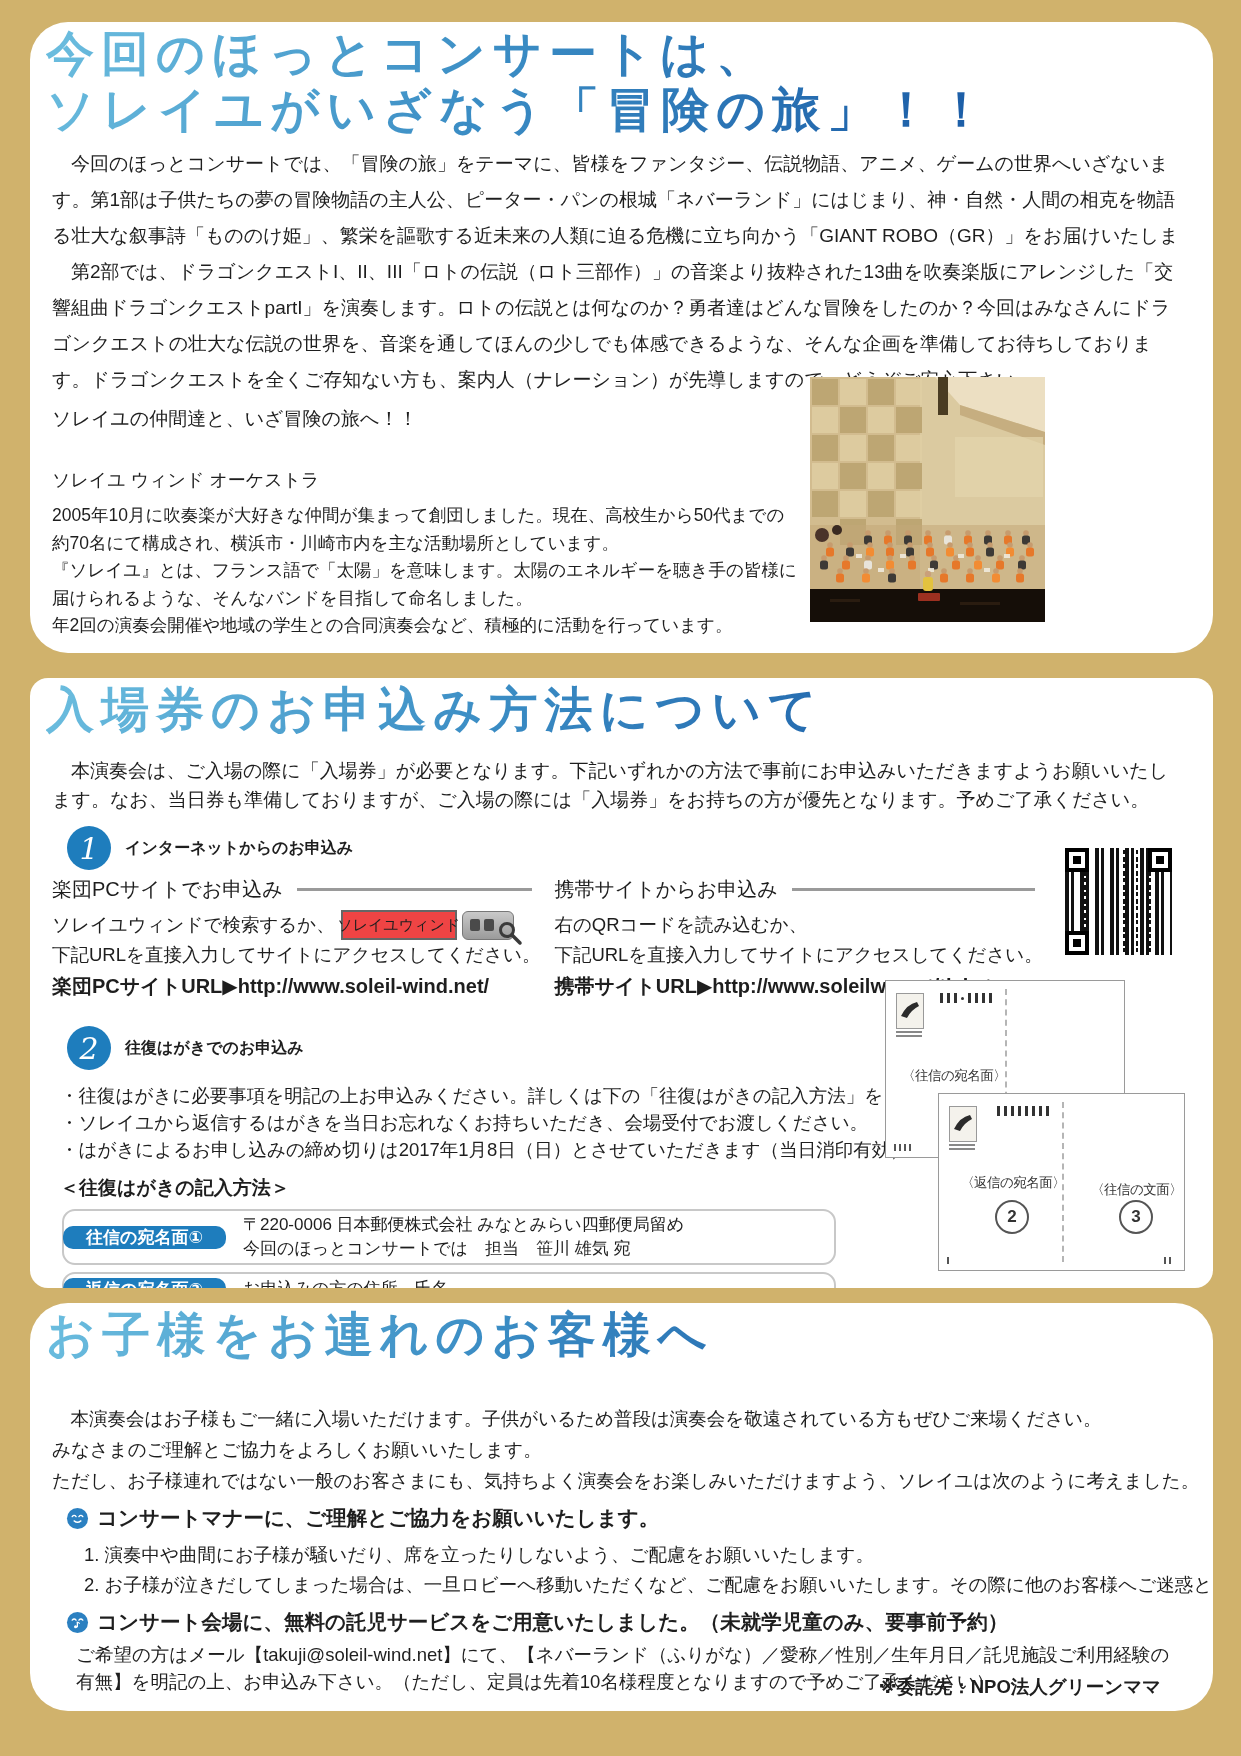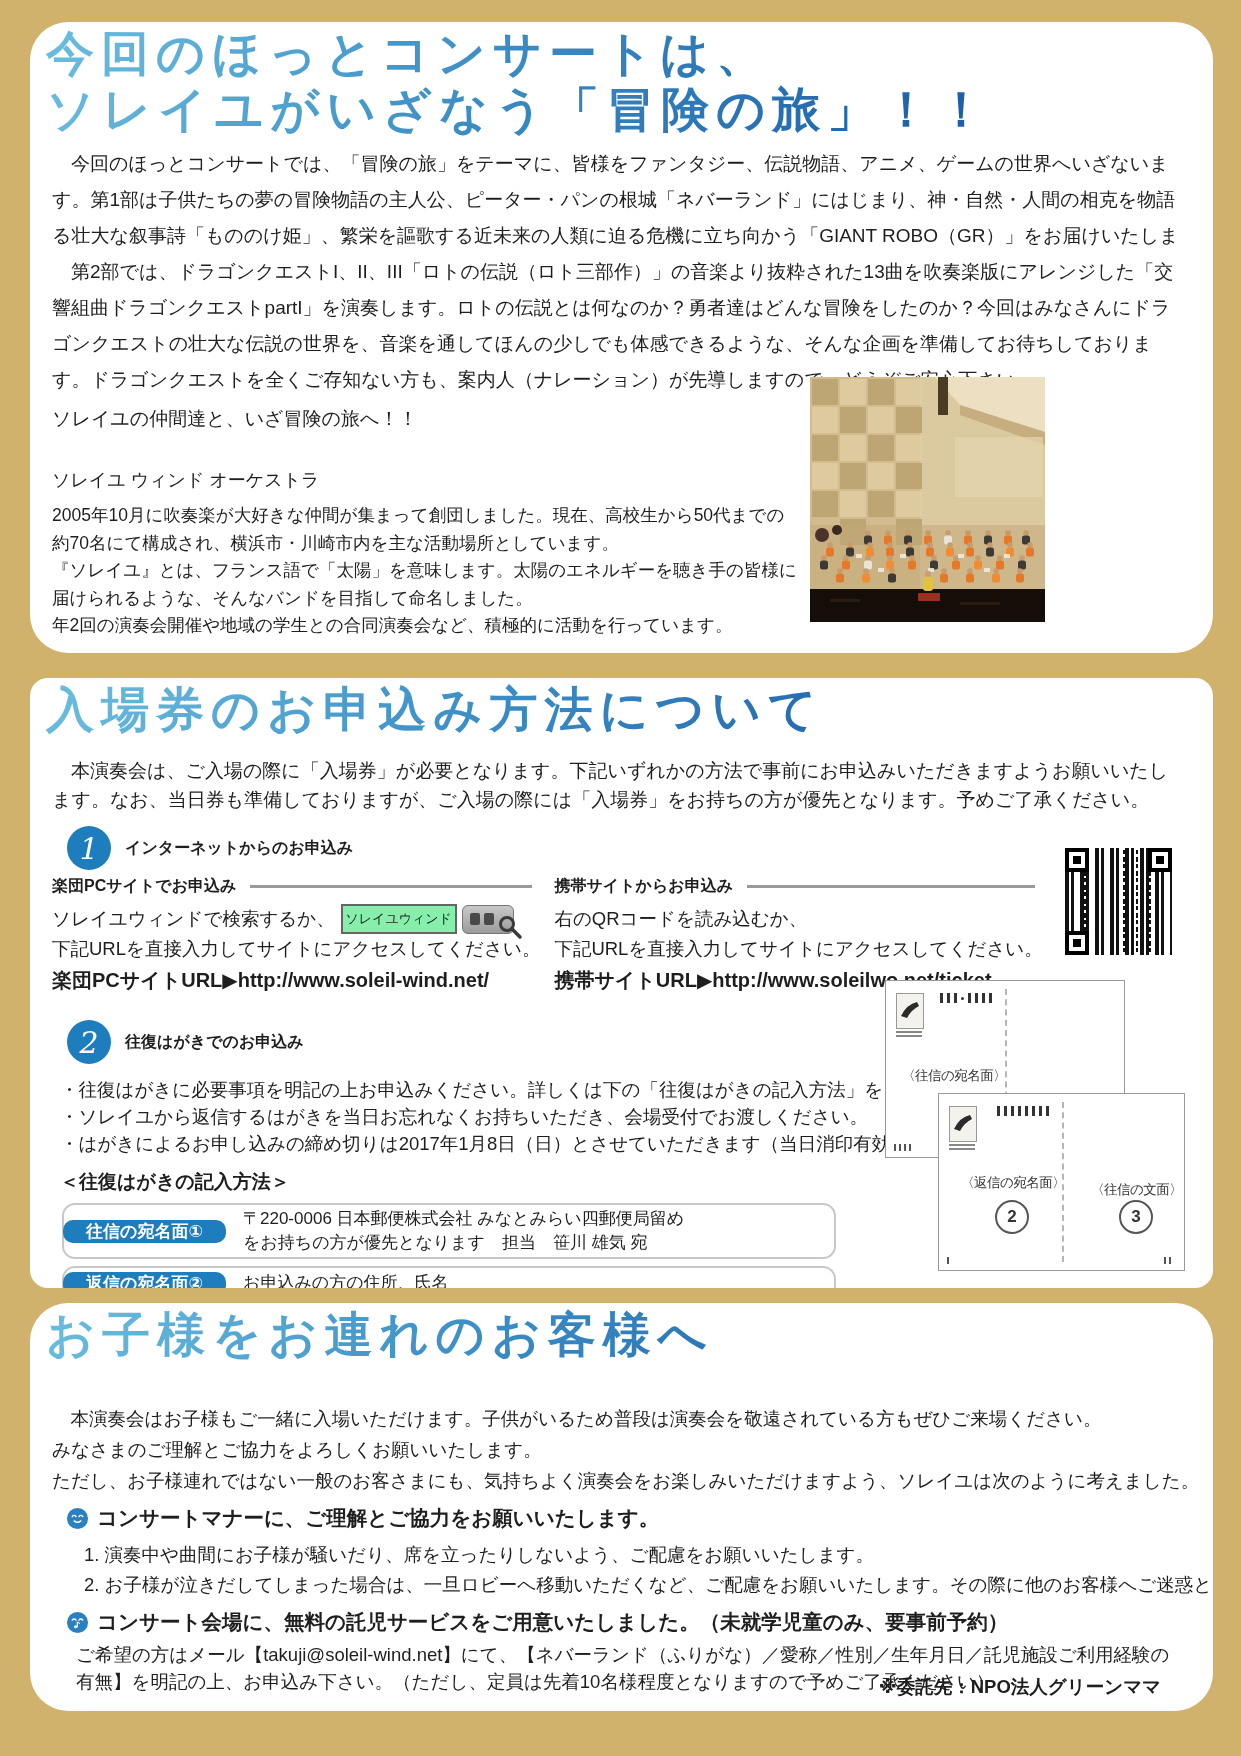--- a/index.html
+++ b/index.html
@@ -45,28 +45,28 @@
     flex:0 0 44px;width:44px;height:44px;border-radius:50%;
     background:#1e7dbd;color:#fff;display:flex;align-items:center;justify-content:center;
     font-size:30px;font-style:italic;font-family:"DejaVu Serif",serif;
     margin-left:15px;
   }
   .step-heading{font-size:16px;font-weight:bold;margin-left:14px;white-space:nowrap;}
   .cols{display:flex;margin-top:6px;}
   .col-pc{flex:0 0 478px;}
   .col-mobile{flex:0 0 470px;margin-left:14px;}
   .col-head{display:flex;align-items:center;}
-  .col-head .hd{font-size:16px;font-weight:bold;white-space:nowrap;}
+  .col-head .hd{font-size:20px;font-weight:normal;white-space:nowrap;}
   .col-head .rule{flex:1;border-top:3px solid #9a9a9a;margin-left:14px;margin-right:8px;}
   .col-line{font-size:18.5px;line-height:28px;white-space:nowrap;}
   .first-line{display:flex;align-items:center;margin-top:6px;height:32px;}
   .search-box{
     display:inline-flex;align-items:center;justify-content:center;
-    width:112px;height:26px;border:2px solid #666;background:#86efac;
-    font-size:13px;letter-spacing:0;margin-left:6px;white-space:nowrap;
+    width:112px;height:26px;border:2px solid #666;background:#ef4444;
+    font-size:15px;letter-spacing:0;margin-left:6px;white-space:nowrap;
   }
   .search-btn{
     position:relative;display:inline-block;width:50px;height:27px;margin-left:5px;
     background:linear-gradient(#c9c9c9,#9b9b9b);
     border:1px solid #777;border-radius:6px;
   }
   .search-btn .dot{position:absolute;top:7px;width:10px;height:12px;background:#4a4a4a;border-radius:2px;}
   .search-btn .d1{left:7px;}
   .search-btn .d2{left:21px;}
   .search-btn svg{position:absolute;right:-10px;bottom:-7px;}
@@ -315,21 +315,21 @@
           <div>・はがきによるお申し込みの締め切りは2017年1月8日（日）とさせていただきます（当日消印有効）。</div>
         </div>
 
       <div class="howto">＜往復はがきの記入方法＞</div>
 
       <div class="htable">
         <div class="hrow r1">
           <div class="hrow-label">往信の宛名面①</div>
           <div class="hrow-content">
             <div>〒220-0006 日本郵便株式会社 みなとみらい四郵便局留め</div>
-            <div>をお持ちの方が優先となります　担当　笹川 雄気 宛</div>
+            <div>今回のほっとコンサートでは　担当　笹川 雄気 宛</div>
           </div>
         </div>
         <div class="hrow r2">
           <div class="hrow-label">返信の宛名面②</div>
           <div class="hrow-content">
             <div>お申込みの方の住所、氏名</div>
           </div>
         </div>
 
       </div>

